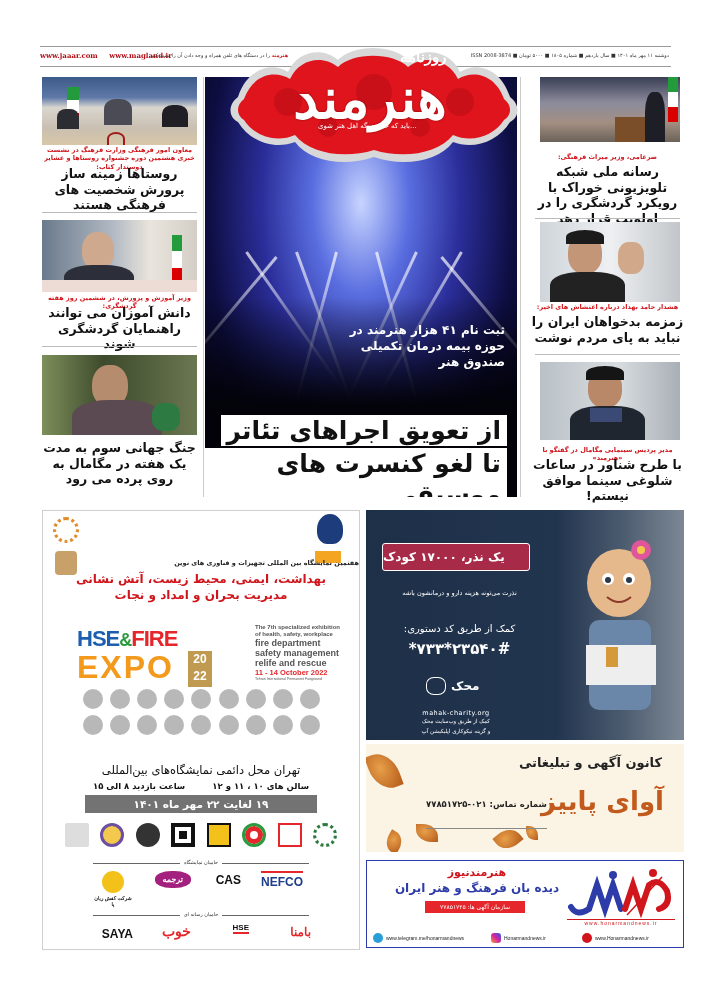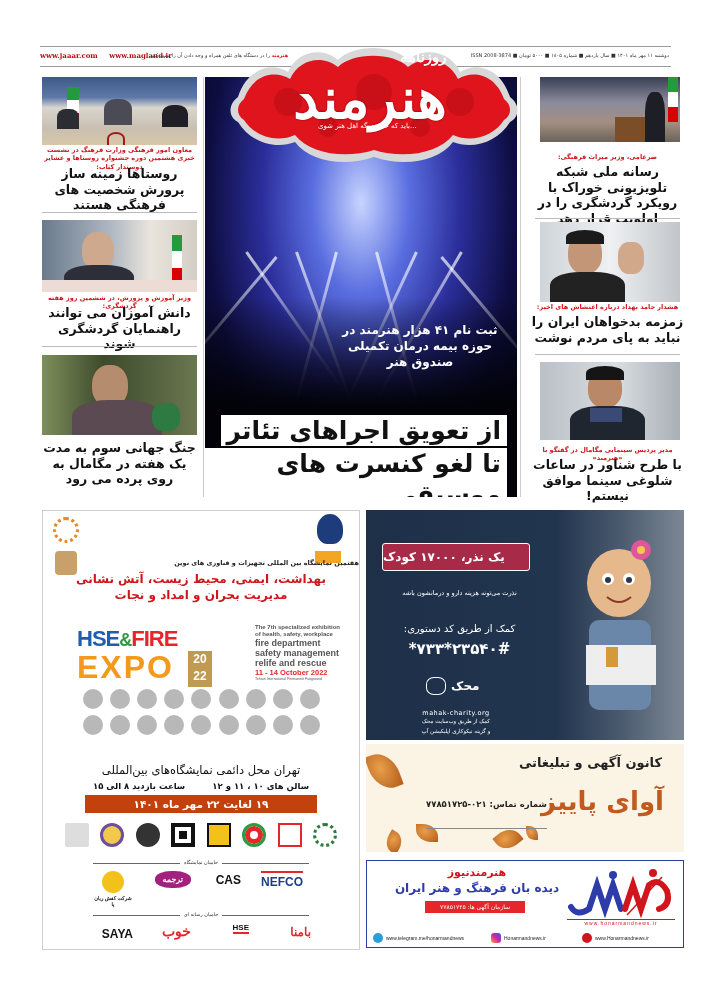--- a/index.html
+++ b/index.html
@@ -21,42 +21,42 @@
   .masthead svg { width: 100%; height: 100%; }
   .mast-title { left: 250px; top: 70px; width: 240px; text-align: center; font-family: "DejaVu Serif", serif; font-size: 56px; font-weight: bold; color: #fff; line-height: 1; text-shadow: 0 0 2px #7a0000; }
   .mast-rooznameh { left: 400px; top: 48px; font-size: 15px; color: #fff; font-weight: bold; font-family: "DejaVu Serif", serif; }
   .mast-slogan { left: 318px; top: 122px; font-size: 7px; color: #fff; font-family: "DejaVu Serif", serif; }
 
   
   .center-photo { left: 205px; top: 77px; width: 312px; height: 420px; background:
      radial-gradient(ellipse at 50% 30%, #c7d4ff 0%, #5a6ee0 22%, #2b2e9a 45%, #0d0d40 70%, #05050f 100%); overflow: hidden; }
   .beam { position: absolute; width: 3px; height: 170px; background: linear-gradient(#ffffff, rgba(170,190,255,0)); transform-origin: top; opacity: .7; }
   .crowd { position: absolute; left: 0; right: 0; bottom: 0; height: 200px; background: linear-gradient(rgba(0,0,0,0), #020208 55%); }
-  .sub-story { right: 12px; top: 245px; width: 170px; text-align: center; color: #fff; font-size: 12px; font-weight: bold; line-height: 1.35; }
+  .sub-story { right: 12px; top: 245px; width: 170px; color: #fff; font-size: 12px; font-weight: bold; line-height: 1.35; }
   .kicker-box { right: 14px; top: 400px; background: #fff; color: #111; font-size: 10px; font-weight: bold; padding: 2px 5px; }
   .headline-box { right: 10px; background: #fff; color: #111; font-size: 25px; font-weight: bold; padding: 0 6px; line-height: 1.25; }
   .photo { position: absolute; overflow: hidden; }
   .side-kicker { position: absolute; color: #d0161c; font-size: 6.5px; font-weight: bold; text-align: center; line-height: 1.3; }
   .side-headline { position: absolute; color: #111; font-size: 12.5px; font-weight: bold; text-align: center; line-height: 1.25; }
   .dotline { position: absolute; height: 1px; background: #bbb; }
   .vrule { position: absolute; width: 1px; background: #ccc; }
 
   
   .ad-hse { left: 42px; top: 510px; width: 318px; height: 440px; border: 1px solid #cfcfcf; background: #fff; }
   .hse-line1 { position: absolute; left: 0; right: 0; top: 48px; text-align: right; font-size: 6.5px; font-weight: bold; color: #222; }
   .hse-line2 { position: absolute; left: 0; right: 0; top: 60px; text-align: center; font-size: 12px; font-weight: bold; color: #d0161c; line-height: 1.35; }
   .hse-logo-hse { position: absolute; left: 34px; top: 115px; font-size: 22px; font-weight: bold; font-family: "Liberation Sans", sans-serif; letter-spacing: -1px; }
   .hse-logo-expo { position: absolute; left: 34px; top: 138px; font-size: 32px; font-weight: bold; color: #f39a1c; font-family: "Liberation Sans", sans-serif; letter-spacing: 2px; }
   .hse-year { position: absolute; left: 145px; top: 140px; width: 24px; height: 36px; background: #c09a50; color: #fff; font-size: 12px; font-weight: bold; text-align: center; line-height: 1.4; font-family: "Liberation Sans", sans-serif; }
   .hse-eng { position: absolute; left: 176px; top: 113px; font-family: "Liberation Sans", sans-serif; color: #555; line-height: 1.15; margin-left: 36px; }
   .hse-icons { position: absolute; left: 40px; top: 178px; width: 240px; display: grid; grid-template-columns: repeat(9, 1fr); gap: 6px 4px; }
   .hse-icons span { width: 20px; height: 20px; border-radius: 50%; background: #b8b8b8; display: block; }
   .hse-fa1 { position: absolute; left: 0; right: 0; top: 252px; text-align: center; font-size: 11.5px; color: #111; }
   .hse-fa2 { position: absolute; left: 50px; right: 50px; top: 270px; display: flex; justify-content: space-between; font-size: 8.5px; font-weight: bold; color: #111; }
-  .hse-date { position: absolute; left: 42px; right: 42px; top: 284px; height: 18px; background: #c2410c; color: #fff; text-align: center; font-size: 10.5px; font-weight: bold; line-height: 18px; }
+  .hse-date { position: absolute; left: 42px; right: 42px; top: 284px; height: 18px; background: #737373; color: #fff; text-align: center; font-size: 10.5px; font-weight: bold; line-height: 18px; }
   .hse-orgs { position: absolute; left: 22px; right: 22px; top: 312px; display: flex; justify-content: space-between; }
   .hse-orgs span { width: 24px; height: 24px; display: block; }
   .hse-sep { position: absolute; left: 50px; right: 50px; height: 1px; background: #666; }
   .hse-sep-label { position: absolute; left: 0; right: 0; text-align: center; font-size: 5px; color: #333; }
   .hse-sep-label span { background: #fff; padding: 0 4px; }
   .sponsor { position: absolute; font-size: 9px; font-weight: bold; font-family: "Liberation Sans", sans-serif; }
 
   .ad-mahak { left: 366px; top: 510px; width: 318px; height: 230px; background: linear-gradient(90deg, #1e3048 0%, #22354f 60%, #4a5a6e 80%, #7c8894 100%); overflow: hidden; }
   .mahak-badge { position: absolute; left: 16px; top: 33px; width: 148px; height: 28px; background: #a72a48; border: 1px solid #fff; border-radius: 3px; color: #fff; text-align: left; font-size: 12px; font-weight: bold; line-height: 26px; }
   .mahak-t1 { position: absolute; left: 6px; width: 175px; top: 79px; text-align: center; color: #fff; font-size: 6.5px; }

